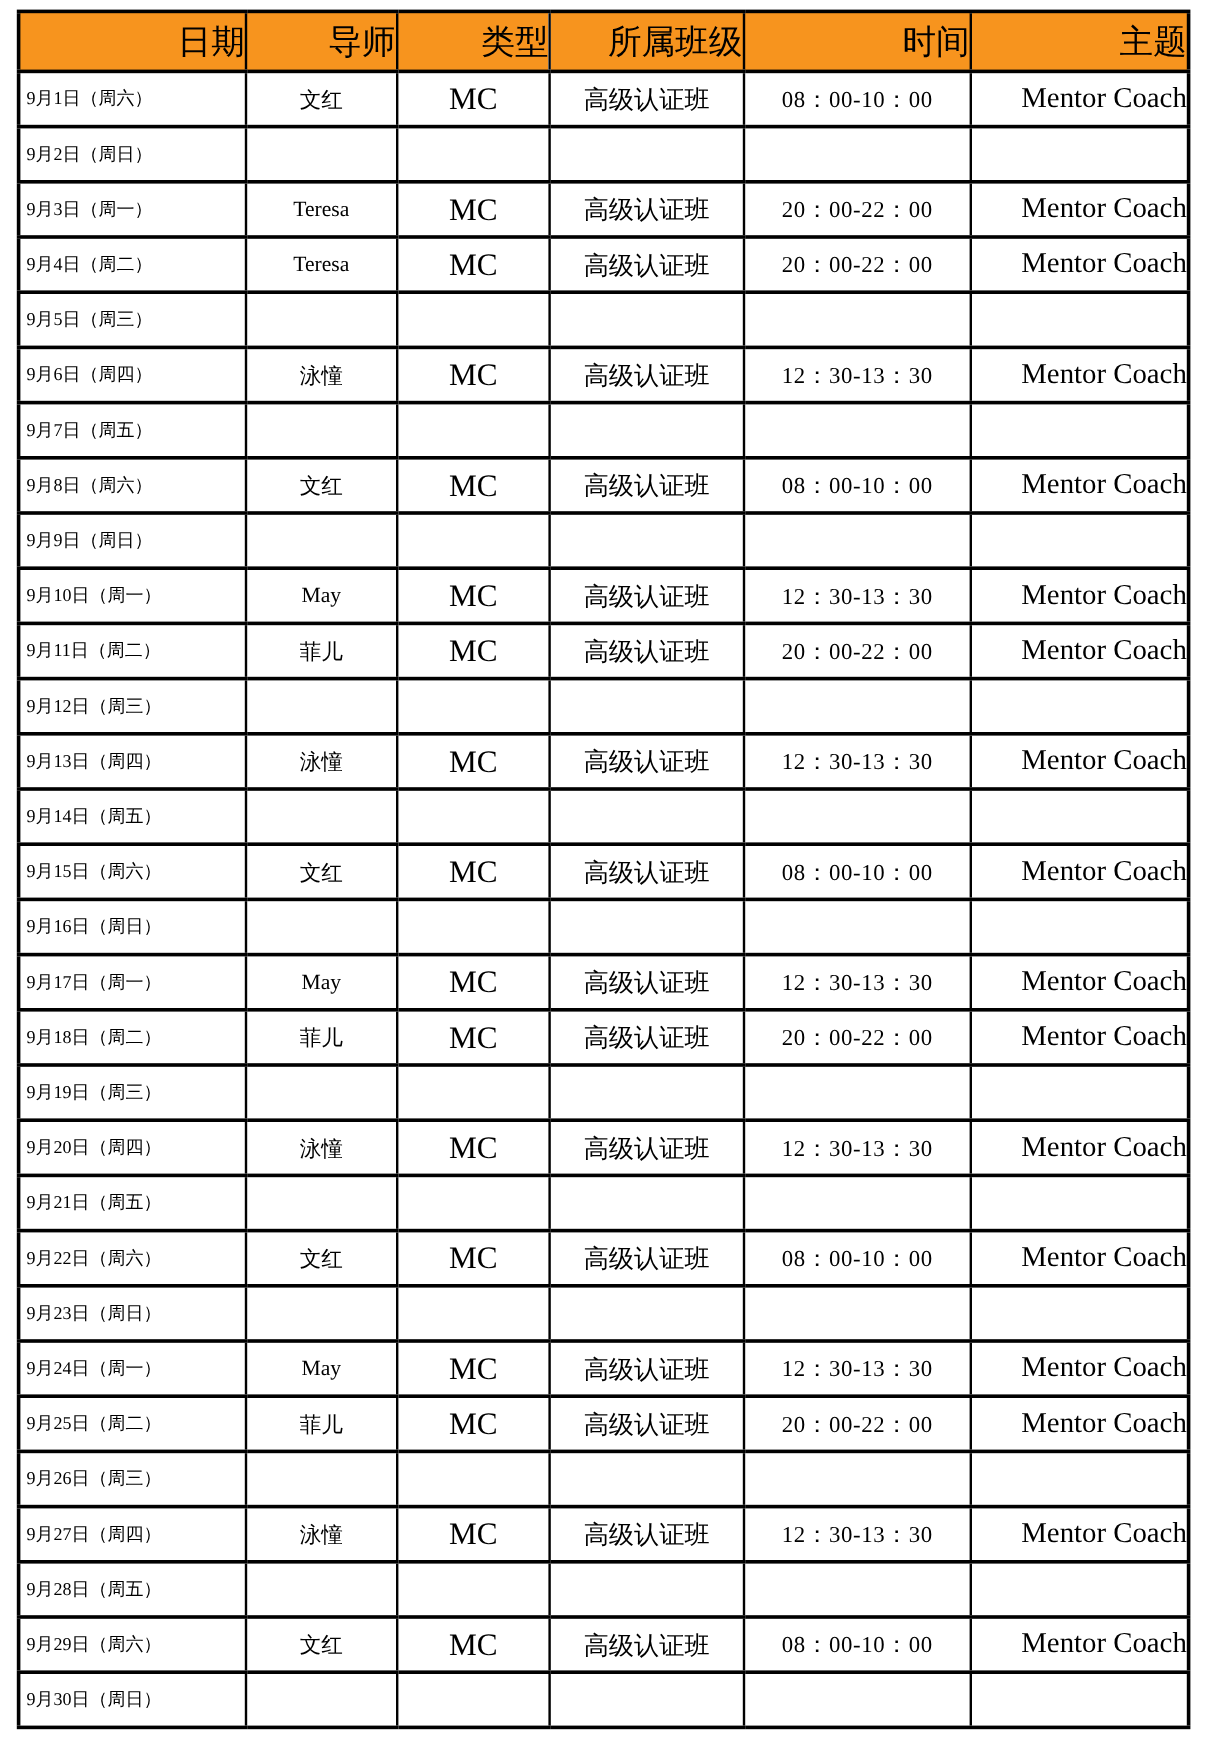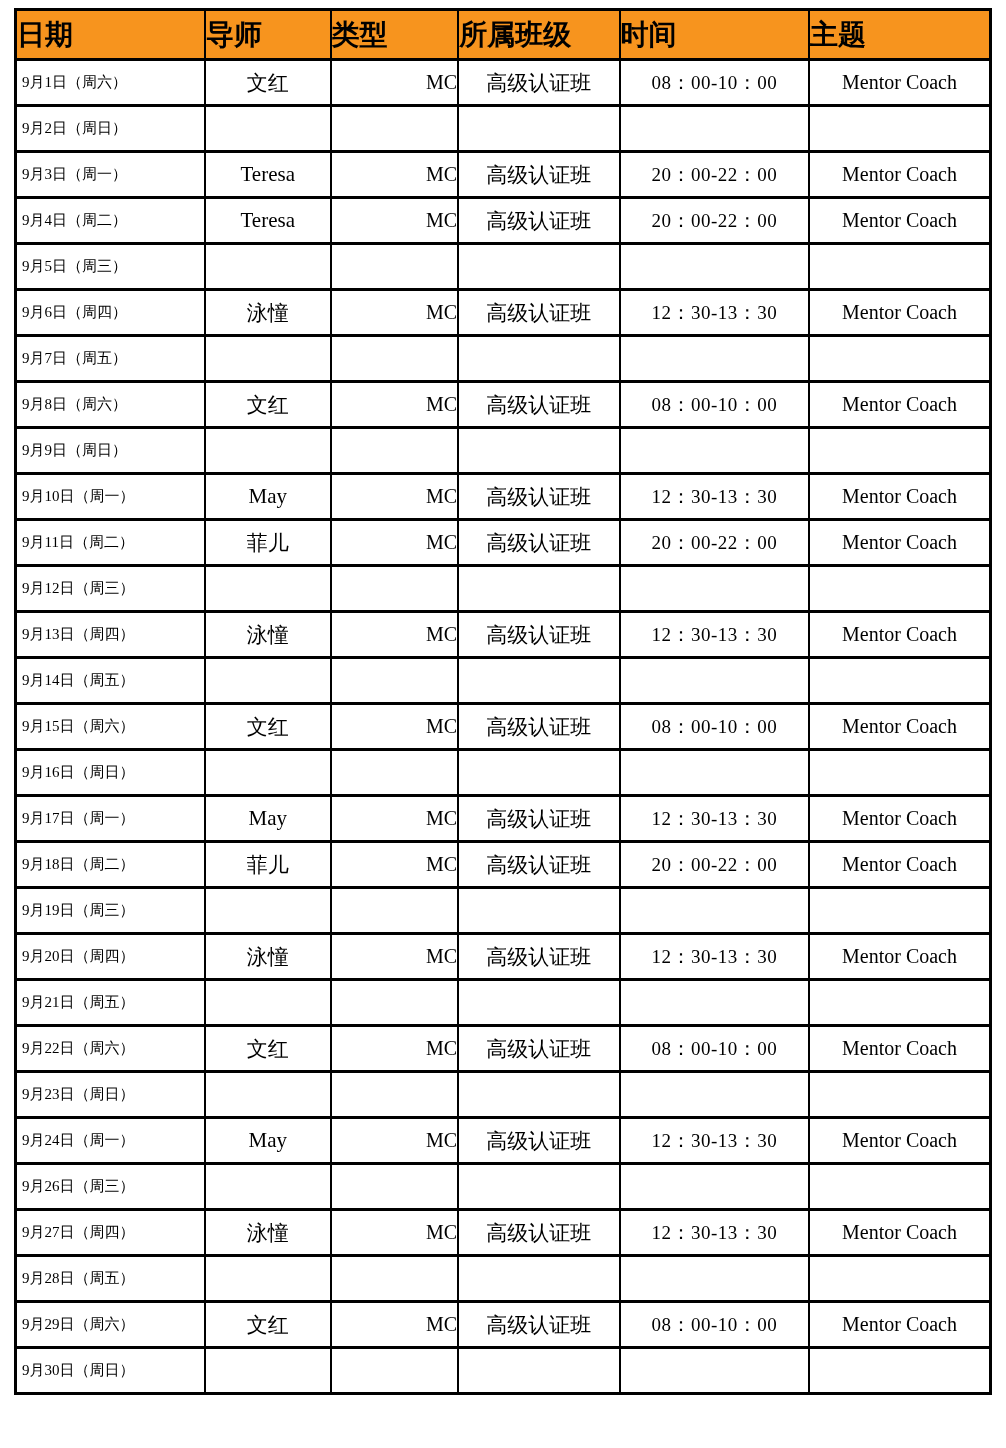--- a/index.html
+++ b/index.html
@@ -23,44 +23,44 @@
   }
   th, td {
     border-style: solid;
     border-color: #000000;
     border-width: 3px 2px;
     overflow: hidden;
     white-space: nowrap;
   }
   th {
     background: var(--header-bg, #F7941E);
-    font-weight: 700;
+    font-weight: 400;
     font-size: 28px;
     height: 50px;
-    text-align: left;
+    text-align: right;
     vertical-align: middle;
     padding: 0;
   }
   td {
     height: 46px;
     text-align: center;
     vertical-align: middle;
     font-size: 21px;
     padding: 0;
   }
   td.c-date {
     text-align: left;
     padding-left: 5px;
     font-size: 15px;
   }
-  td.c-mentor { font-size: 21px; }
-  td.c-type   { font-size: 20px; text-align: right; }
+  td.c-mentor { font-size: 18px; }
+  td.c-type   { font-size: 26px; }
   td.c-class  { font-size: 21px; }
   td.c-time   { font-size: 19px; letter-spacing: 0.5px; margin-left: 47px; }
-  td.c-topic  { font-size: 20px; }
+  td.c-topic  { font-size: 24px; text-align: right; }
 </style>
 </head>
 <body>
 
 <table class="schedule">
   <colgroup>
     <col style="width:19.43%">
     <col style="width:12.88%">
     <col style="width:13.09%">
     <col style="width:16.56%">
@@ -264,20 +264,28 @@
   </tr>
       <tr>
     <td class="c-date">9月24日（周一）</td>
     <td class="c-mentor">May</td>
     <td class="c-type">MC</td>
     <td class="c-class">高级认证班</td>
     <td class="c-time">12：30-13：30</td>
     <td class="c-topic">Mentor Coach</td>
   </tr>
       <tr>
+    <td class="c-date">9月25日（周二）</td>
+    <td class="c-mentor">菲儿</td>
+    <td class="c-type">MC</td>
+    <td class="c-class">高级认证班</td>
+    <td class="c-time">20：00-22：00</td>
+    <td class="c-topic">Mentor Coach</td>
+  </tr>
+      <tr>
     <td class="c-date">9月26日（周三）</td>
     <td class="c-mentor"></td>
     <td class="c-type"></td>
     <td class="c-class"></td>
     <td class="c-time"></td>
     <td class="c-topic"></td>
   </tr>
       <tr>
     <td class="c-date">9月27日（周四）</td>
     <td class="c-mentor">泳憧</td>

